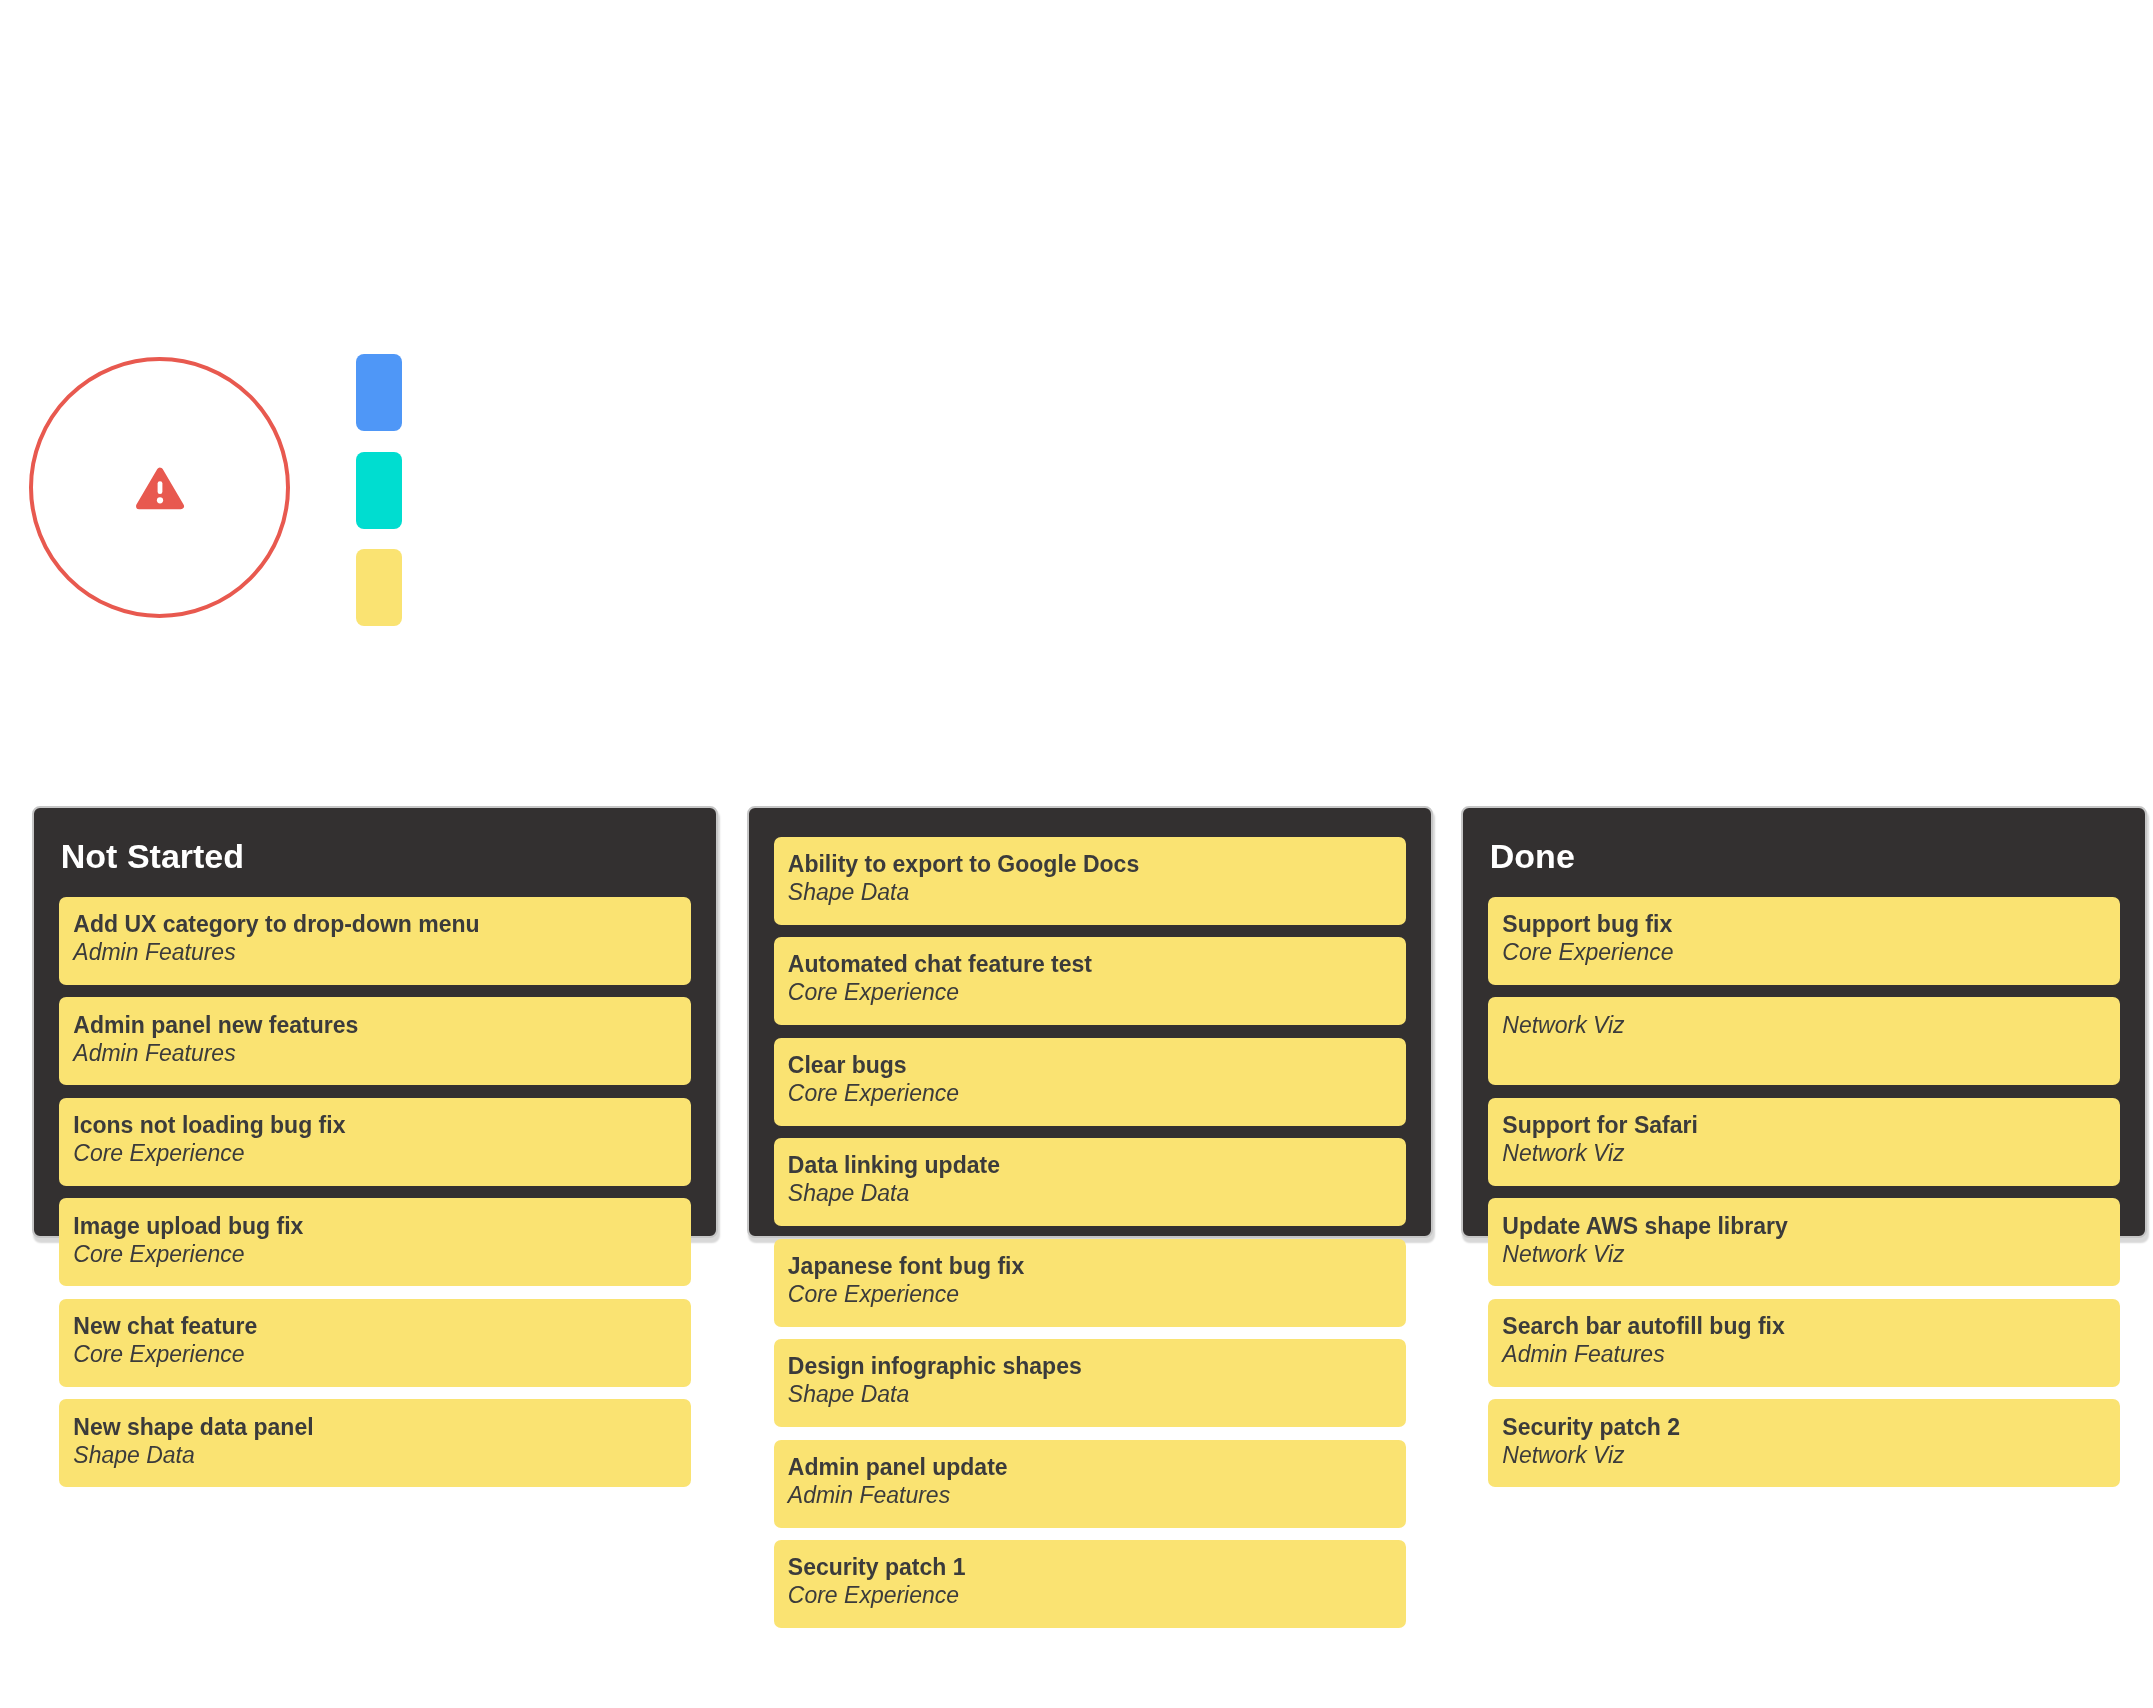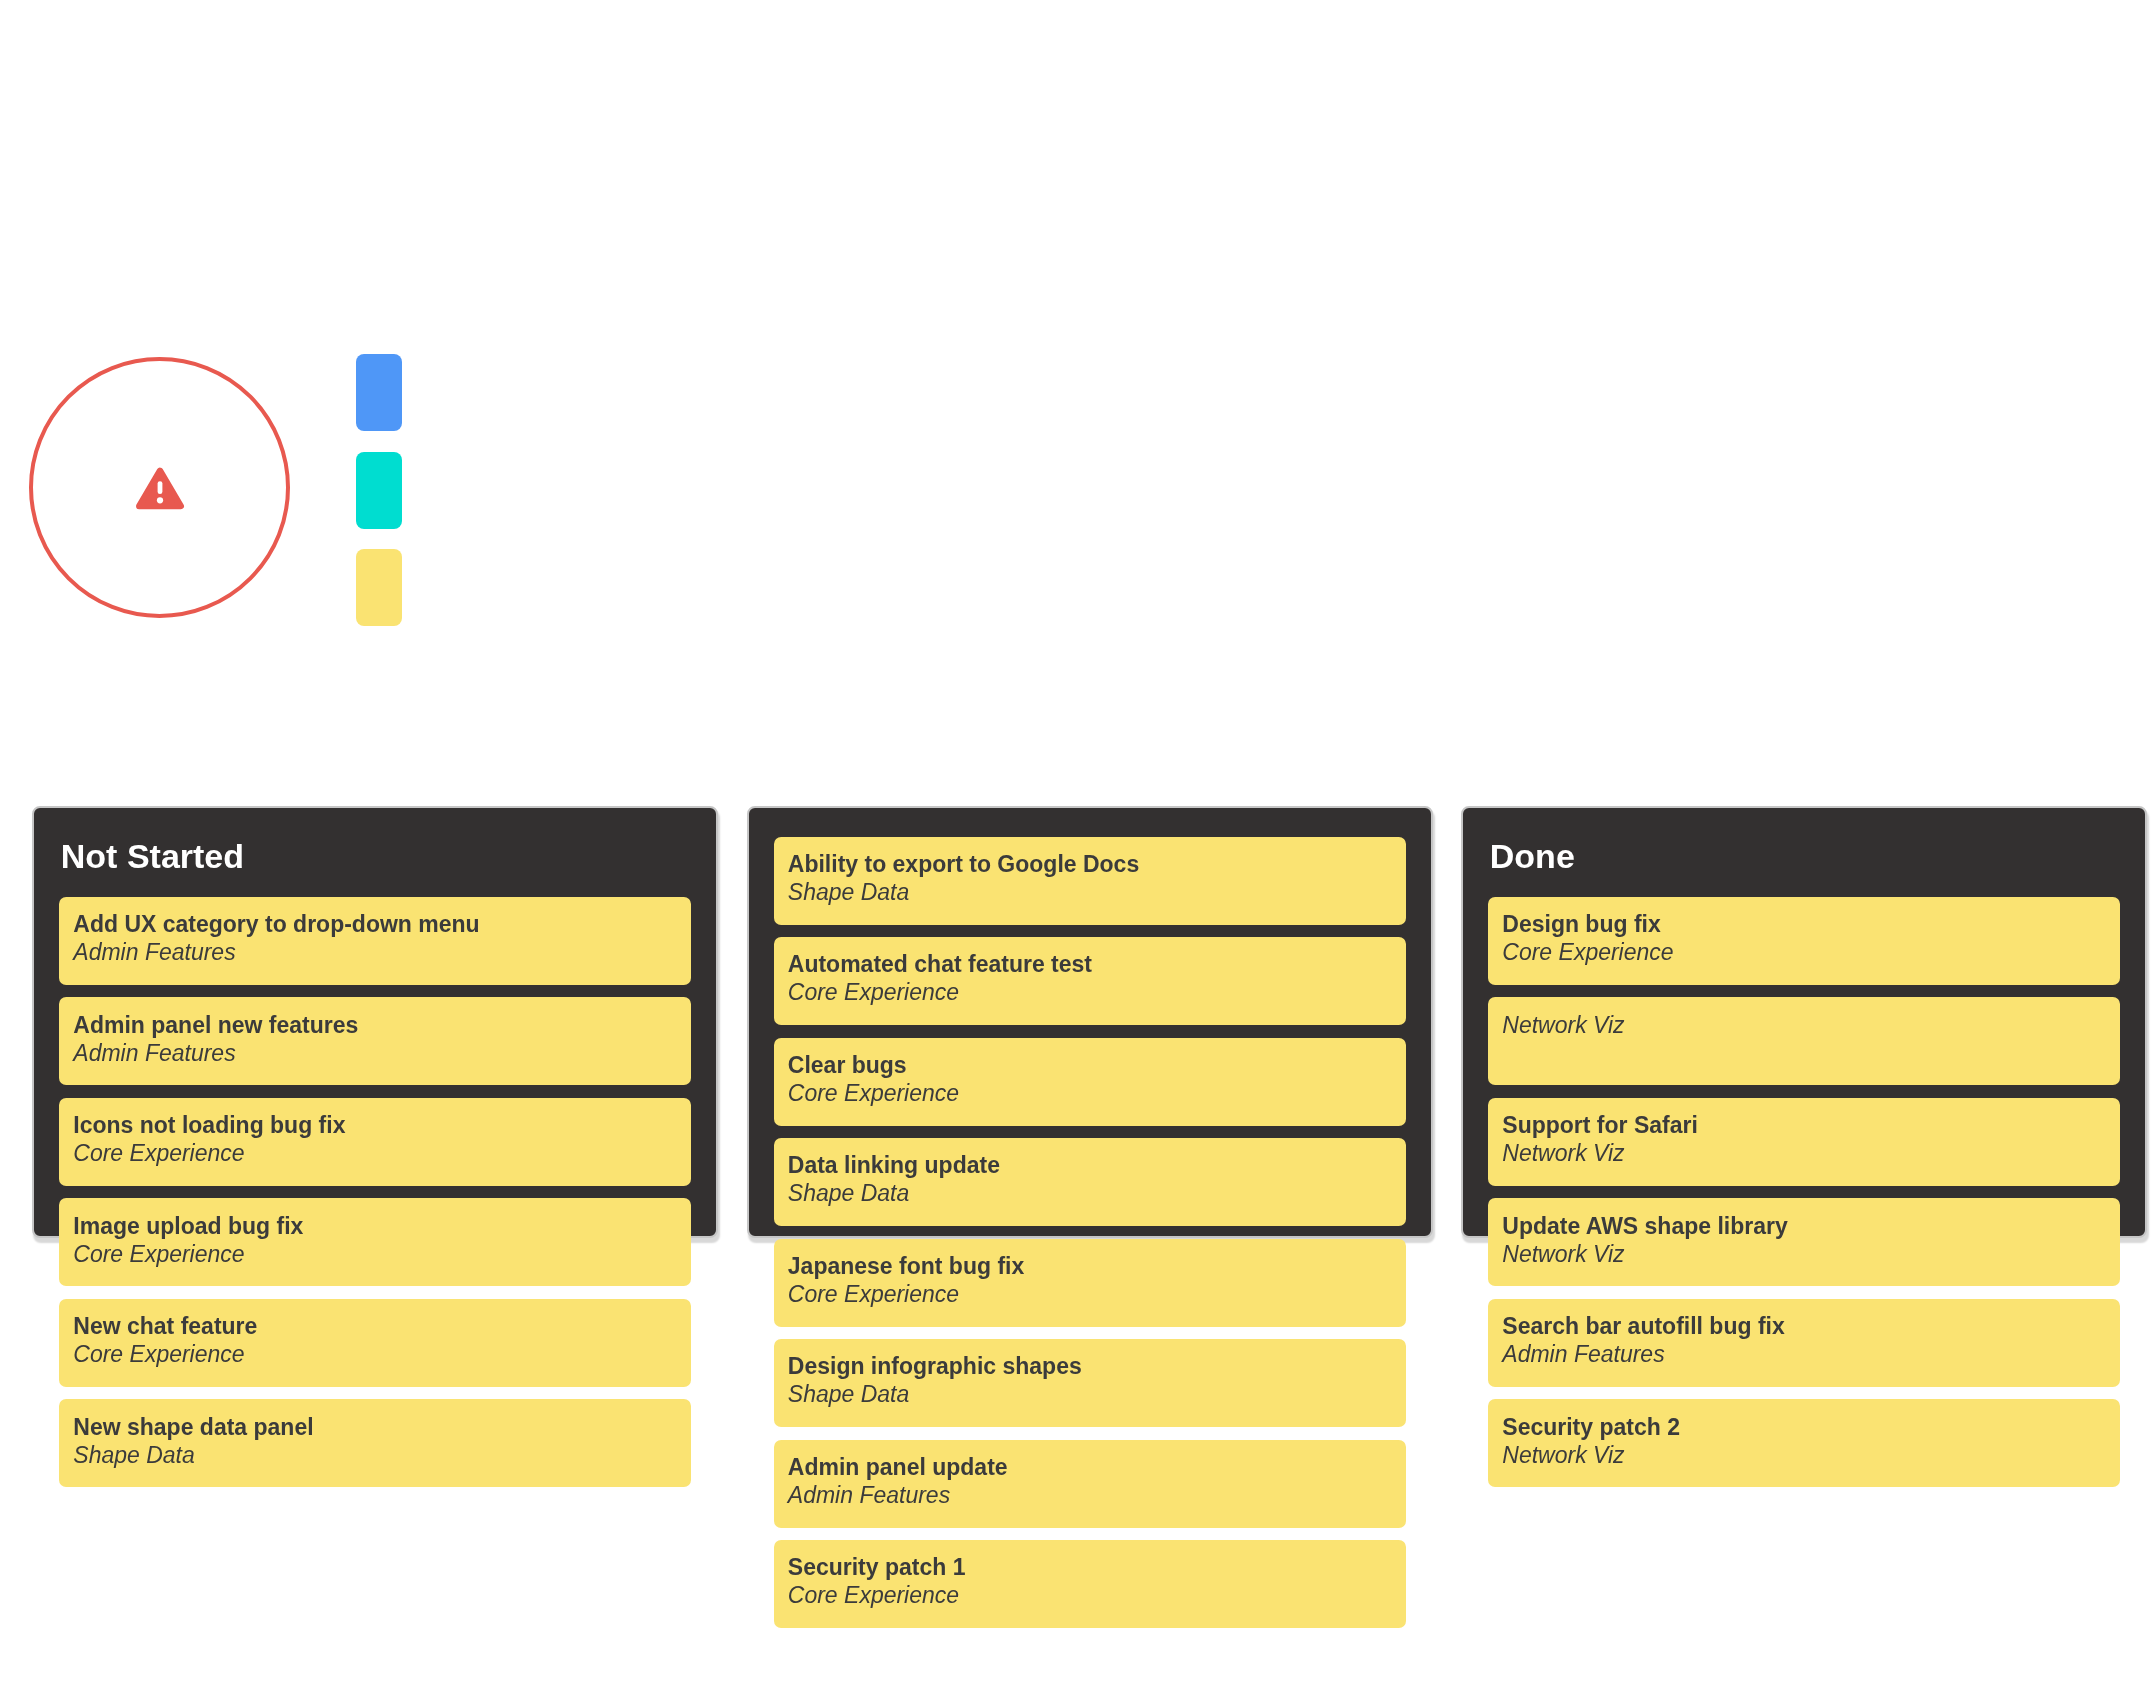--- a/index.html
+++ b/index.html
@@ -175,21 +175,21 @@
           <div class="card">
     <div class="card-title">Security patch 1</div>
     <div class="card-category">Core Experience</div>
   </div>
         </div>
   </section>
       <section class="column">
     <h2 class="column-title">Done</h2>
     <div class="cards">
           <div class="card">
-    <div class="card-title">Design bug fix</div>
+    <div class="card-title">Support bug fix</div>
     <div class="card-category">Core Experience</div>
   </div>
           <div class="card">
     <div class="card-category">Network Viz</div>
   </div>
           <div class="card">
     <div class="card-title">Support for Safari</div>
     <div class="card-category">Network Viz</div>
   </div>
           <div class="card">

